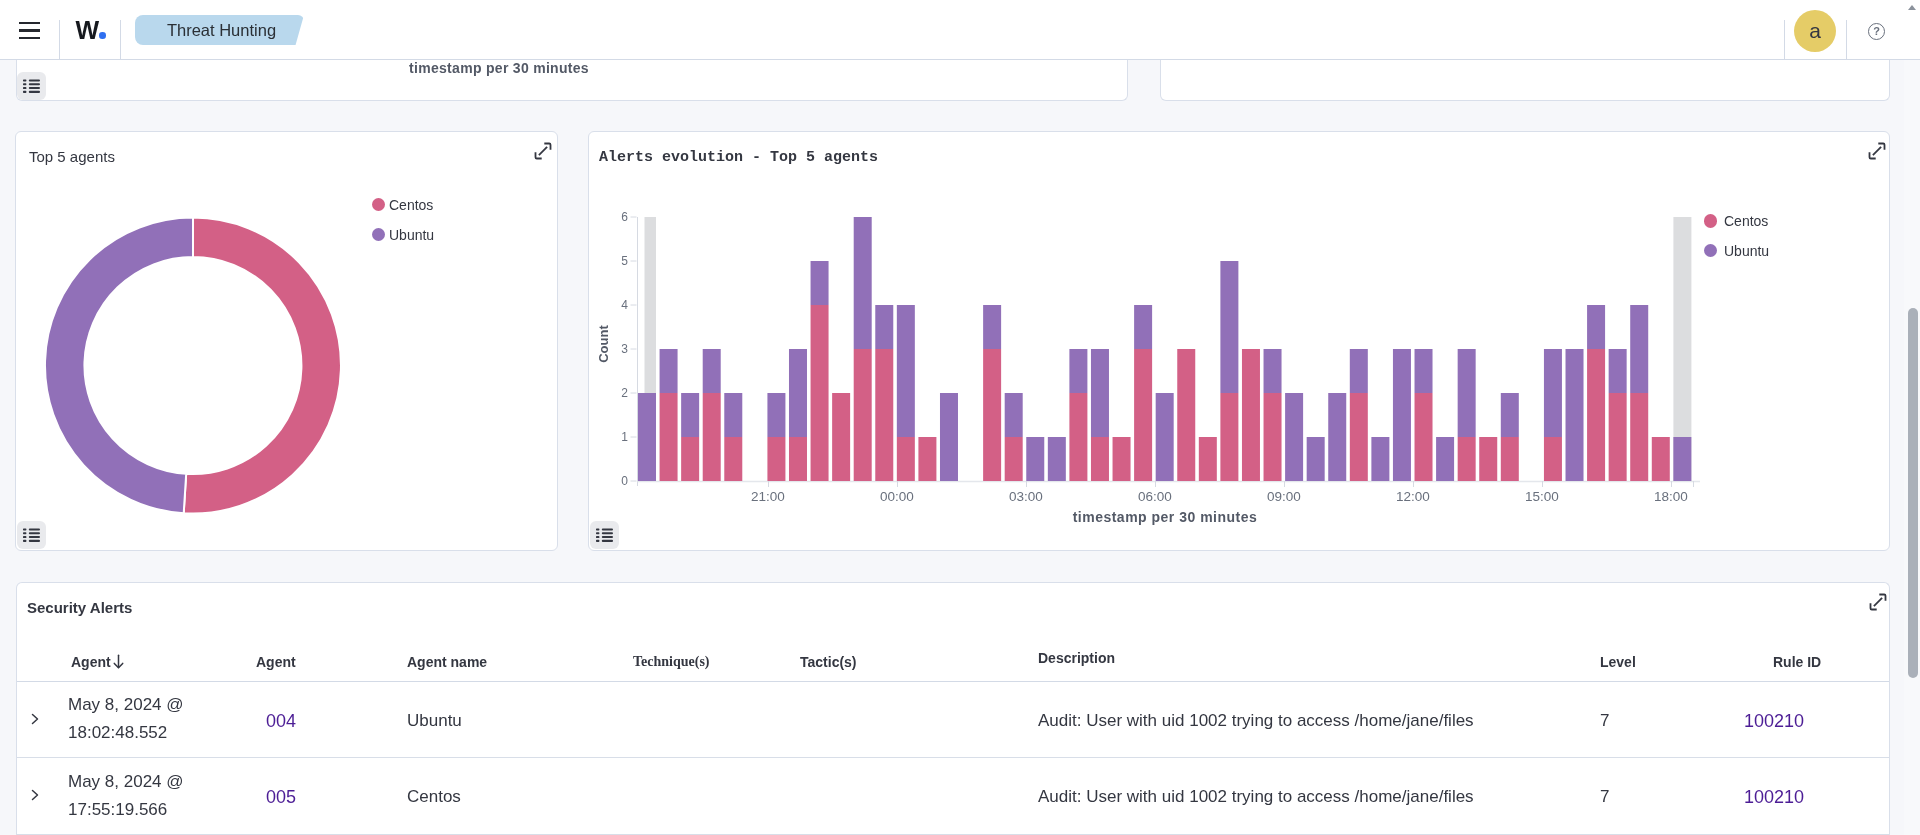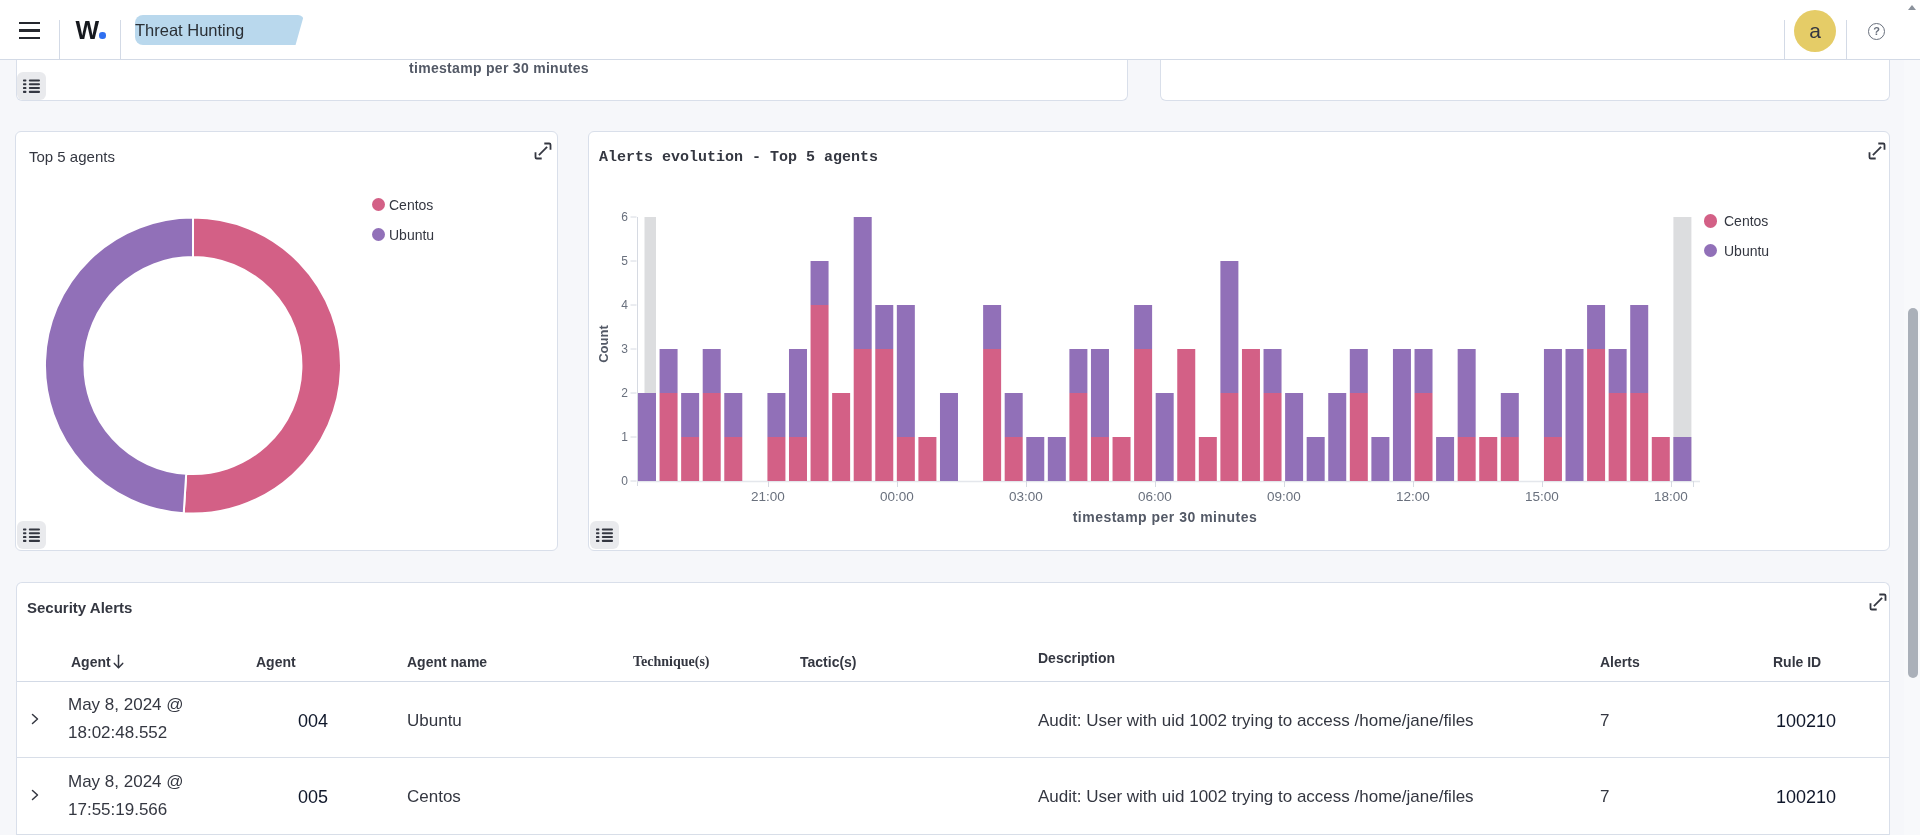--- a/index.html
+++ b/index.html
@@ -1,19 +1,19 @@
 <!DOCTYPE html>
 <html><head><meta charset="utf-8"><style>
 * { margin:0; padding:0; box-sizing:border-box; }
 html,body { width:1920px; height:835px; overflow:hidden; font-family:"Liberation Sans",sans-serif; background:#f6f7fa; }
 .abs { position:absolute; }
 .panel { position:absolute; background:#fff; border:1px solid #d9dfea; border-radius:6px; }
 .listbtn { position:absolute; width:29px; height:28px; background:#e9eaed; border-radius:6px; display:flex; align-items:center; justify-content:center; }
 .t-dark { color:#343741; }
-.link { color:#0f172a;margin-left:32px; }
+.link { color:#4c1d95; }
 .cell.link { font-size:18px; }
 .cell { position:absolute; font-size:17px; }
 .hcell { position:absolute; font-size:14px; font-weight:bold; color:#343741; }
 </style></head>
 <body>
 
 <div class="abs" style="left:1904px; top:0; width:16px; height:835px; background:#f8f9fb;"></div>
 
 <div class="panel" style="left:16px; top:40px; width:1112px; height:61px; border-top:none; border-radius:0 0 6px 6px;"></div>
 <div class="panel" style="left:1160px; top:40px; width:730px; height:61px; border-top:none; border-radius:0 0 6px 6px;"></div>
@@ -33,21 +33,21 @@
 
 <div class="abs" style="left:0; top:0; width:1920px; height:60px; background:#fff; border-bottom:1px solid #d3dae6;"></div>
 <div class="abs" style="left:19px; top:21.5px; width:21px; height:2.6px; background:#25282e;"></div>
 <div class="abs" style="left:19px; top:29.2px; width:21px; height:2.6px; background:#25282e;"></div>
 <div class="abs" style="left:19px; top:36.9px; width:21px; height:2.6px; background:#25282e;"></div>
 <div class="abs" style="left:59px; top:20px; width:1px; height:40px; background:#d3dae6;"></div>
 <div class="abs" style="left:120px; top:20px; width:1px; height:40px; background:#d3dae6;"></div>
 <div class="abs t-dark" style="left:75.5px; top:16px; font-size:25px; font-weight:bold; color:#16191e; letter-spacing:-0.5px;">W</div>
 <div class="abs" style="left:99px; top:32px; width:6.5px; height:6.5px; border-radius:50%; background:#2f6ff0;"></div>
 <div class="abs" style="left:135px; top:15px; width:169px; height:30px; background:#b9d8ed; border-radius:8px 6px 0 8px; clip-path:polygon(0 0,100% 0,95% 100%,0 100%);"></div>
-<div class="abs t-dark" style="left:135px; top:21px; width:162px; text-align:left; font-size:16.5px; color:#2a2f35;">Threat Hunting</div>
+<div class="abs t-dark" style="left:135px; top:21px; width:162px; text-align:center; font-size:16.5px; color:#2a2f35;padding-left:11px;">Threat Hunting</div>
 <div class="abs" style="left:1784px; top:20px; width:1px; height:40px; background:#d3dae6;"></div>
 <div class="abs" style="left:1846px; top:20px; width:1px; height:40px; background:#d3dae6;"></div>
 <div class="abs" style="left:1794px; top:10px; width:42px; height:42px; border-radius:50%; background:#e5cc67; display:flex; align-items:center; justify-content:center; font-size:21px; color:#343741;">a</div>
 <div class="abs" style="left:1868px; top:22.5px; width:17px; height:17px; border:1.6px solid #69707D; border-radius:50%; display:flex; align-items:center; justify-content:center; font-size:11px; font-weight:bold; color:#69707D;">?</div>
 <div class="abs" style="left:1908px; top:5px; width:0; height:0; border-left:4px solid transparent; border-right:4px solid transparent; border-bottom:5.5px solid #8b929c;"></div>
 
 <div class="panel" style="left:15px; top:131px; width:543px; height:420px;"></div>
 <div class="abs t-dark" style="left:29px; top:148px; font-size:15px; font-weight:normal;">Top 5 agents</div>
 <div class="abs" style="left:533.5px; top:142px;"><svg width="18" height="18" viewBox="0 0 18 18" fill="none" stroke="#343741" stroke-width="1.8" stroke-linejoin="round">
       <path d="M4.9 13.1 L13.1 4.9"></path>
@@ -219,21 +219,21 @@
 <div class="hcell" style="left:71px; top:654px;">Agent</div>
 <svg class="abs" style="left:110px; top:653px;" width="17" height="17" viewBox="0 0 17 17" fill="none" stroke="#343741" stroke-width="1.5" stroke-linecap="round" stroke-linejoin="round">
     <path d="M8.5 2.2 V14.6"></path>
     <path d="M4.3 10.4 L8.5 14.8 L12.7 10.4"></path>
   </svg>
 <div class="hcell" style="left:256px; top:654px;">Agent</div>
 <div class="hcell" style="left:407px; top:654px;">Agent name</div>
 <div class="hcell" style="left:633px; top:654px;font-family:Liberation Serif, serif;">Technique(s)</div>
 <div class="hcell" style="left:800px; top:654px;">Tactic(s)</div>
 <div class="hcell" style="left:1038px; top:650px;">Description</div>
-<div class="hcell" style="left:1600px; top:654px;">Alerts</div>
+<div class="hcell" style="left:1600px; top:654px;">Level</div>
 <div class="hcell" style="left:1730px; top:654px;padding-left:43px;">Rule ID</div>
 <div class="abs" style="left:17px; top:681px; width:1872px; height:1px; background:#d3dae6;"></div>
 
 <div class="abs" style="left:27px; top:711px;"><svg width="16" height="16" viewBox="0 0 16 16" fill="none" stroke="#343741" stroke-width="1.5" stroke-linecap="round" stroke-linejoin="round">
       <path d="M5.5 3.5 L10.5 8 L5.5 12.5"></path>
     </svg></div>
 <div class="cell t-dark" style="left:68px; top:691px; line-height:27.5px;">May 8, 2024 @<br>18:02:48.552</div>
 <div class="cell link" style="left:266px; top:711px;">004</div>
 <div class="cell t-dark" style="left:407px; top:711px;">Ubuntu</div>
 <div class="cell t-dark" style="left:1038px; top:711px;">Audit: User with uid 1002 trying to access /home/jane/files</div>

